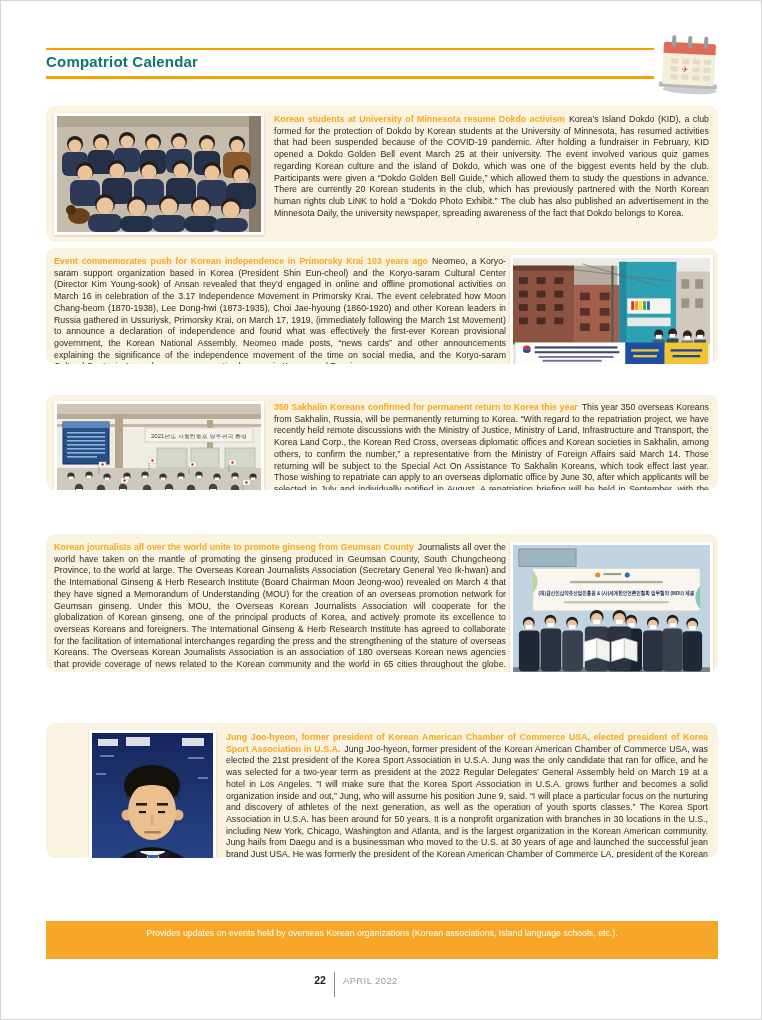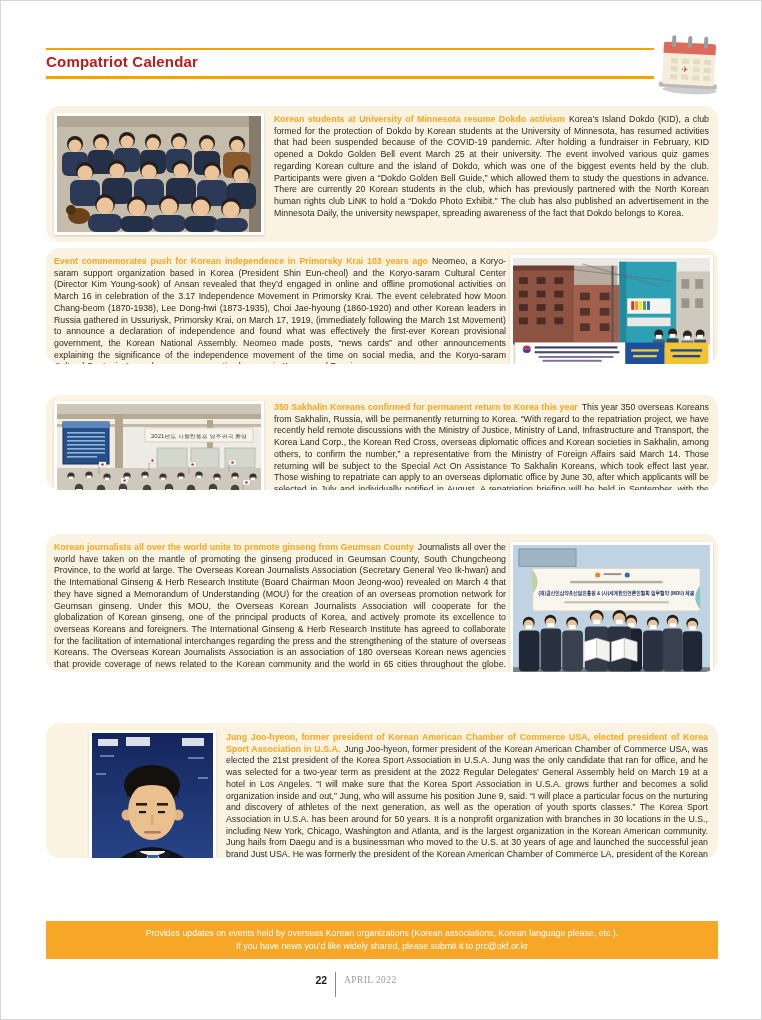--- a/index.html
+++ b/index.html
@@ -4,25 +4,25 @@
 <style>
   * { margin:0; padding:0; box-sizing:border-box; }
   html,body { background:#ffffff; }
   .page {
     position:relative; width:762px; height:1020px; background:#fff;
     border:1px solid #d6d6d6; overflow:hidden;
     font-family:"Liberation Sans", sans-serif; color:#2e2a26;
   }
   
   .rule-top  { position:absolute; left:45px; top:47px; width:608px; height:2px; background:#f7a300; }
-  .page-title{ position:absolute; left:45px; top:52px; font-size:15px; font-weight:bold; color:#b91c1c; letter-spacing:.2px; }
+  .page-title{ position:absolute; left:45px; top:52px; font-size:15px; font-weight:bold; color:#0f766e; letter-spacing:.2px; }
   .rule-bot  { position:absolute; left:45px; top:75px; width:608px; height:3px; background:#f7a300; }
   .cal-icon  { position:absolute; left:655px; top:32px; width:66px; height:64px; }
   
-  .article { position:absolute; left:45px; width:672px; background:#faf3e2; border-radius:14px; overflow:hidden; }
+  .article { position:absolute; left:45px; width:672px; background:#faf3e2; border-radius:9px; overflow:hidden; }
   .a1 { top:105px; height:136px; }
   .a2 { top:247px; height:116px; }
   .a3 { top:394px; height:95px; }
   .a4 { top:533px; height:138px; }
   .a5 { top:722px; height:135px; }
   .photo { position:absolute; border:3px solid #fff; background:#fff; box-shadow:0 1px 2px rgba(0,0,0,.18); }
   .photo svg { display:block; width:100%; height:100%; }
   .p1 { left:8px;   top:7px; width:210px; height:122px; }
   .p2 { left:464px; top:7px; width:203px; height:128px; }
   .p3 { left:8px;   top:6px; width:210px; height:121px; }
@@ -36,21 +36,21 @@
   .t5 { left:180px; top:9px;  width:482px; }
   .atitle { font-weight:bold; color:#f8a61b; padding-right:4px; }
   
   .banner { position:absolute; left:45px; top:920px; width:672px; height:38px; background:#f6a728;
             color:#fff; text-align:center; font-size:8.8px; line-height:12.5px; padding-top:6px; }
   
   .pagefoot { position:absolute; top:971px; left:0; width:762px; display:flex; justify-content:center; }
   .pagefoot-inner { display:flex; gap:8px; position:relative; left:-26px; align-items:flex-start; }
   .pagenum { font-size:10.5px; font-weight:bold; color:#1c1c1c; padding-top:2px; }
   .vdiv { width:1px; height:25px; background:#8a8a8a; }
-  .issue { font-size:9.5px; color:#9b9b9b; letter-spacing:.4px; padding-top:2.5px;font-family:Liberation Serif, serif; }
+  .issue { font-size:9.5px; color:#9b9b9b; letter-spacing:.4px; padding-top:2.5px; }
 </style>
 </head>
 <body>
 
 <div class="page">
 
   <div class="rule-top"></div>
   <div class="page-title">Compatriot Calendar</div>
   <div class="rule-bot"></div>
   <svg class="cal-icon" viewBox="0 0 66 64">
@@ -581,22 +581,21 @@
         <rect x="47" y="78" width="7" height="2.2" fill="#1c1410"></rect>
         <rect x="66" y="78" width="7" height="2.2" fill="#1c1410"></rect>
         <rect x="59" y="82" width="2.4" height="10" fill="#d8a878"></rect>
         <rect x="52" y="98" width="17" height="2.6" rx="1.3" fill="#b07a5e"></rect>
       </svg>
     </div>
     <p class="txt t5"><span class="atitle">Jung Joo-hyeon, former president of Korean American Chamber of Commerce USA, elected president of Korea Sport Association in U.S.A.</span><span>Jung Joo-hyeon, former president of the Korean American Chamber of Commerce USA, was elected the 21st president of the Korea Sport Association in U.S.A. Jung was the only candidate that ran for office, and he was selected for a two-year term as president at the 2022 Regular Delegates’ General Assembly held on March 19 at a hotel in Los Angeles. “I will make sure that the Korea Sport Association in U.S.A. grows further and becomes a solid organization inside and out,” Jung, who will assume his position June 9, said. “I will place a particular focus on the nurturing and discovery of athletes of the next generation, as well as the operation of youth sports classes.” The Korea Sport Association in U.S.A. has been around for 50 years. It is a nonprofit organization with branches in 30 locations in the U.S., including New York, Chicago, Washington and Atlanta, and is the largest organization in the Korean American community. Jung hails from Daegu and is a businessman who moved to the U.S. at 30 years of age and launched the successful jean brand Just USA. He was formerly the president of the Korean American Chamber of Commerce LA, president of the Korean American Chamber of Commerce USA (which has 66 branches in the U.S.) and president of the LA Korean Festival Foundation.</span></p>
   </section>
 
   <div class="banner">
-    <div>Provides updates on events held by overseas Korean organizations (Korean associations, Korean language please, etc.).</div>
-    <div>If you have news you’d like widely shared, please submit it to prc@okf.or.kr</div>
+    <div>Provides updates on events held by overseas Korean organizations (Korean associations, Island language schools, etc.).</div>
   </div>
 
   <div class="pagefoot">
     <div class="pagefoot-inner">
       <span class="pagenum">22</span>
       <span class="vdiv"></span>
       <span class="issue">APRIL 2022</span>
     </div>
   </div>
 

